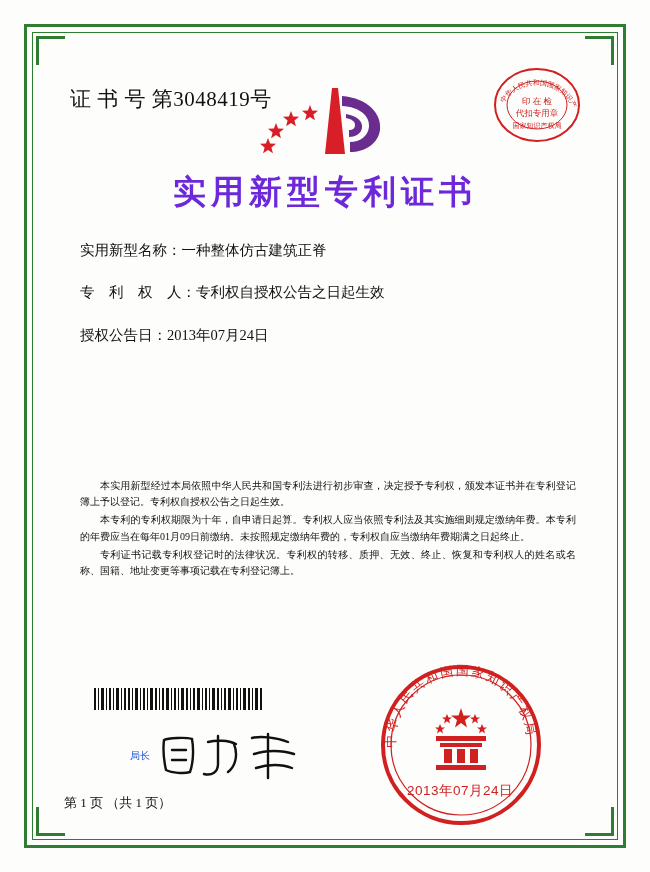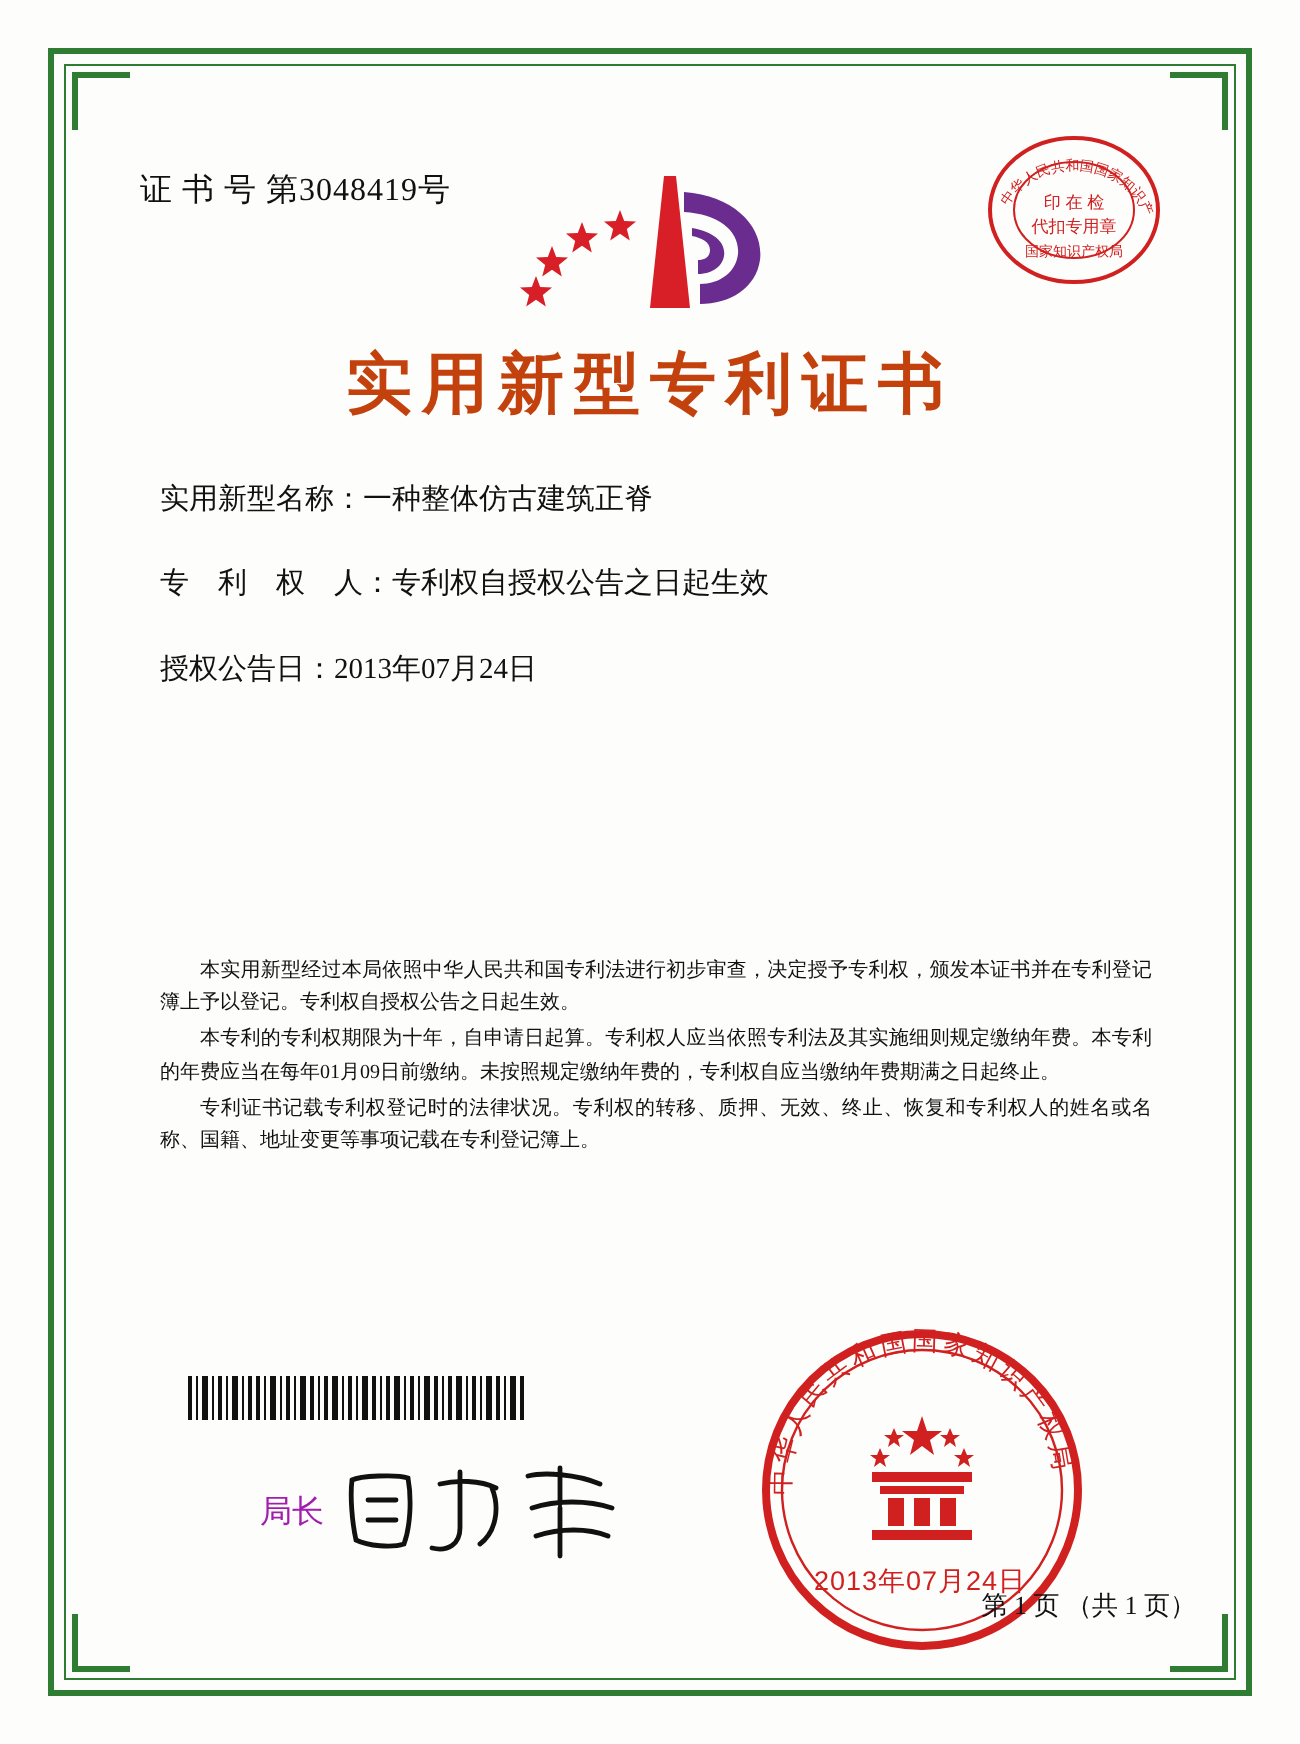--- a/index.html
+++ b/index.html
@@ -53,21 +53,21 @@
     left: 52px;
     top: 52px;
     right: 52px;
     bottom: 52px;
   }
 
   .cert-number {
     position: absolute;
     left: 18px;
     top: 33px;
-    font-size: 16px;
+    font-size: 21px;
     letter-spacing: 0.5px;
     color: #111;
     white-space: nowrap;
   }
 
   
   .top-seal {
     position: absolute;
     right: 12px;
     top: 4px;
@@ -90,21 +90,21 @@
 
   .doc-title {
     position: absolute;
     left: 0;
     right: 0;
     top: 118px;
     text-align: center;
     font-size: 33px;
     font-weight: bold;
     letter-spacing: 5px;
-    color: #c2410c;
+    color: #6d28d9;
     font-family: "Liberation Serif", serif;
   }
 
   .fields {
     position: absolute;
     left: 28px;
     right: 20px;
     top: 188px;
   }
   .field-row {
@@ -146,22 +146,22 @@
   .barcode svg { display: block; }
 
   .signature-line {
     position: absolute;
     left: 78px;
     top: 676px;
     display: flex;
     align-items: center;
   }
   .sig-label {
-    font-size: 16px;
-    color: #a21caf;
+    font-size: 10px;
+    color: #1d4ed8;
     margin-right: 6px;
   }
   .sig-mark {
     width: 150px;
     height: 56px;
   }
   .sig-mark svg { display: block; }
 
   
   .big-seal {
@@ -179,24 +179,24 @@
     width: 160px;
     text-align: center;
     color: #d02020;
     font-size: 13.5px;
     letter-spacing: 0.5px;
     font-family: "Liberation Sans", sans-serif;
   }
 
   .page-footer {
     position: absolute;
-    left: 0;
+    left: 12px;
     right: 0;
     bottom: 8px;
-    text-align: right;
+    text-align: left;
     font-size: 13px;
     color: #111;
   }
 </style>
 </head>
 <body>
 
 <div class="page">
 
   <div class="border-outer"></div>

